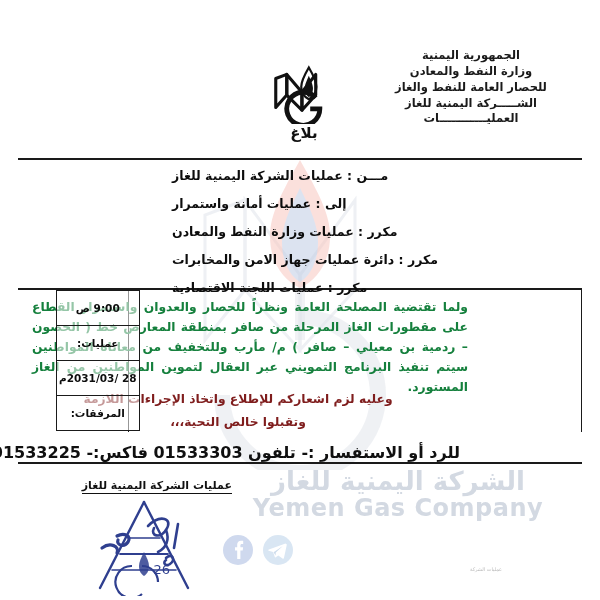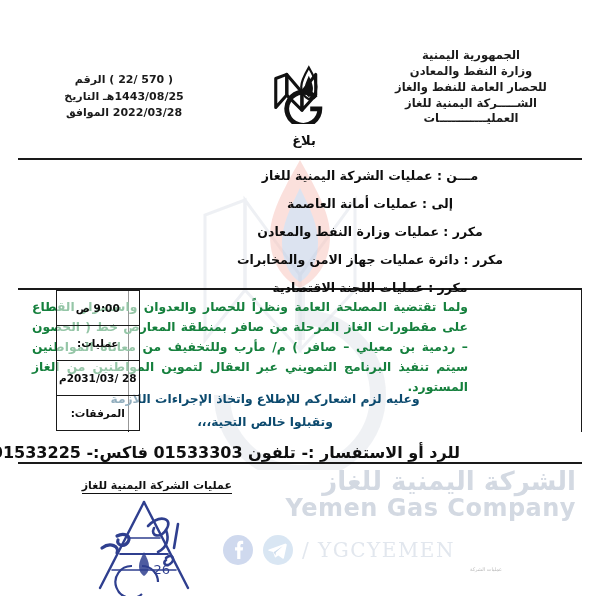--- a/index.html
+++ b/index.html
@@ -62,43 +62,43 @@
   .logo-block {
     position: absolute;
     left: 252px;
     top: 62px;
     width: 104px;
     text-align: center;
     z-index: 4;
   }
   .logo-mark { width: 78px; height: 62px; margin: 0 auto; display: block; }
   .logo-caption {
-    font-size: 13px;
-    font-weight: bold;
-    margin-top: 9px;
+    font-size: 15px;
+    font-weight: bold;
+    margin-top: 0;
     letter-spacing: 1px;
   }
 
   
   .rule {
     position: absolute;
     background: #1a1a1a;
     z-index: 3;
   }
   .rule-top    { left: 18px;  top: 158px; width: 564px; height: 1.6px; }
   .rule-mid    { left: 18px;  top: 288px; width: 564px; height: 1.6px; }
   .rule-bottom { left: 18px;  top: 462px; width: 564px; height: 1.6px; }
 
   
   .addresses {
     position: absolute;
-    right: 20px;
+    right: 8px;
     top: 168px;
     width: 420px;
-    text-align: center;
+    text-align: left;
     z-index: 3;
   }
   .addr-line {
     font-size: 12.5px;
     font-weight: bold;
     margin-bottom: 13px;
     white-space: nowrap;
     color: #0d0d0d;
   }
   .addr-line .lbl { letter-spacing: 0.5px; }
@@ -123,28 +123,28 @@
     text-align: justify;
     font-size: 12.3px;
     font-weight: bold;
     line-height: 1.62;
     color: #15803d;
     z-index: 4;
   }
   .body-text p { margin: 0 0 10px 0; }
   .body-closing {
     position: absolute;
-    right: 135px;
+    right: 162px;
     top: 388px;
     width: 400px;
     text-align: center;
     font-size: 12.3px;
     font-weight: bold;
     line-height: 1.9;
-    color: #0c4a6e;
+    color: #7f1d1d;
     z-index: 4;
   }
   .body-closing div { white-space: nowrap; }
 
   
   .side-table {
     position: absolute;
     left: 56px;
     top: 290px;
     width: 72px;
@@ -176,24 +176,24 @@
     font-size: 16px;
     font-weight: bold;
     color: #101010;
     white-space: nowrap;
     z-index: 4;
   }
 
   
   .footer-brand {
     position: absolute;
-    left: 196px;
+    left: 208px;
     top: 468px;
     width: 380px;
-    text-align: right;
+    text-align: center;
     z-index: 2;
     pointer-events: none;
   }
   .brand-ar {
     font-size: 26px;
     font-weight: bold;
     color: #d3d9e2;
     letter-spacing: 1px;
     line-height: 1.05;
   }
@@ -277,34 +277,20 @@
   </svg>
 
   <div class="header-right">
     <div>الجمهورية اليمنية</div>
     <div>وزارة النفط والمعادن</div>
     <div>للحصار العامة للنفط والغاز</div>
     <div>الشـــــركة اليمنية للغاز</div>
     <div>العمليــــــــــــات</div>
   </div>
 
-  <div class="header-left">
-    <div>
-      <span>( 570 /22 )</span>
-      <span>الرقم</span>
-    </div>
-    <div>
-      <span>1443/08/25هـ</span>
-      <span>التاريخ</span>
-    </div>
-    <div>
-      <span>2022/03/28</span>
-      <span>الموافق</span>
-    </div>
-  </div>
 
   <div class="logo-block">
     <svg class="logo-mark" viewBox="0 0 110 90">
       <g fill="none" stroke="#111111" stroke-width="4.5" stroke-linejoin="round">
         <path d="M14 24 L14 66 L30 48 L30 18 Z"></path>
         <path d="M30 18 L52 44 L52 70 L30 48 Z"></path>
         <path d="M52 44 L72 18 L72 48 L52 70 Z"></path>
       </g>
       <path d="M72 52 a24 24 0 1 0 6 16 L64 68" fill="none" stroke="#111111" stroke-width="7"></path>
       <path d="M62 8 C55 20 51 28 51 36 C51 45 56 51 62 54 C68 51 73 45 73 36 C73 28 69 20 62 8 Z" fill="none" stroke="#111111" stroke-width="3.2"></path>
@@ -319,21 +305,21 @@
 
   <div class="addresses">
     <div class="addr-line">
       <span class="lbl">مـــن</span>
       <span>:</span>
       <span>عمليات الشركة اليمنية للغاز</span>
     </div>
     <div class="addr-line">
       <span class="lbl">إلى</span>
       <span>:</span>
-      <span>عمليات أمانة العاصمة</span>
+      <span>عمليات أمانة واستمرار</span>
     </div>
     <div class="addr-line">
       <span class="lbl">مكرر</span>
       <span>:</span>
       <span>عمليات وزارة النفط والمعادن</span>
     </div>
     <div class="addr-line">
       <span class="lbl">مكرر</span>
       <span>:</span>
       <span>دائرة عمليات جهاز الامن والمخابرات</span>
@@ -383,21 +369,20 @@
   <div class="social-row">
     <svg class="social-icon" viewBox="0 0 32 32">
       <circle cx="16" cy="16" r="15" fill="#cfd9ee"></circle>
       <path d="M18.4 16.6h2.3l.4-3.3h-2.7v-1.9c0-.9.3-1.5 1.6-1.5h1.2V6.9c-.3 0-1.2-.1-2.2-.1-2.2 0-3.8 1.3-3.8 3.8v2.7H13v3.3h2.2V25h3.2z" fill="#ffffff"></path>
     </svg>
     <svg class="social-icon" viewBox="0 0 32 32">
       <circle cx="16" cy="16" r="15" fill="#d9e6f3"></circle>
       <path d="M24.2 9.2 6.9 15.6c-.9.4-.9.9-.1 1.1l4.3 1.3 1.7 5.1c.2.6.4.6 1 .2l2.5-1.9 4.2 3.1c.8.4 1.3.2 1.5-.7l2.7-12.6c.2-1-.4-1.5-1.5-1z" fill="#ffffff"></path>
       <path d="M11.6 18.2 20.8 12l-7 6.6-.3 3z" fill="#cddcec"></path>
     </svg>
-    <span class="social-handle">/ YGCYEMEN</span>
   </div>
 
   <div class="stamp-block">
     <div class="stamp-title">عمليات الشركة اليمنية للغاز</div>
     <svg class="stamp-svg" width="170" height="100" viewBox="0 0 170 100">
       <g stroke="#2f3f8f" fill="none" stroke-width="2.4" stroke-linecap="round">
         <path d="M82 6 L38 92"></path>
         <path d="M82 6 L126 92"></path>
         <path d="M58 58 L106 58" stroke-width="1.8"></path>
         <path d="M50 74 L114 74" stroke-width="1.6"></path>

